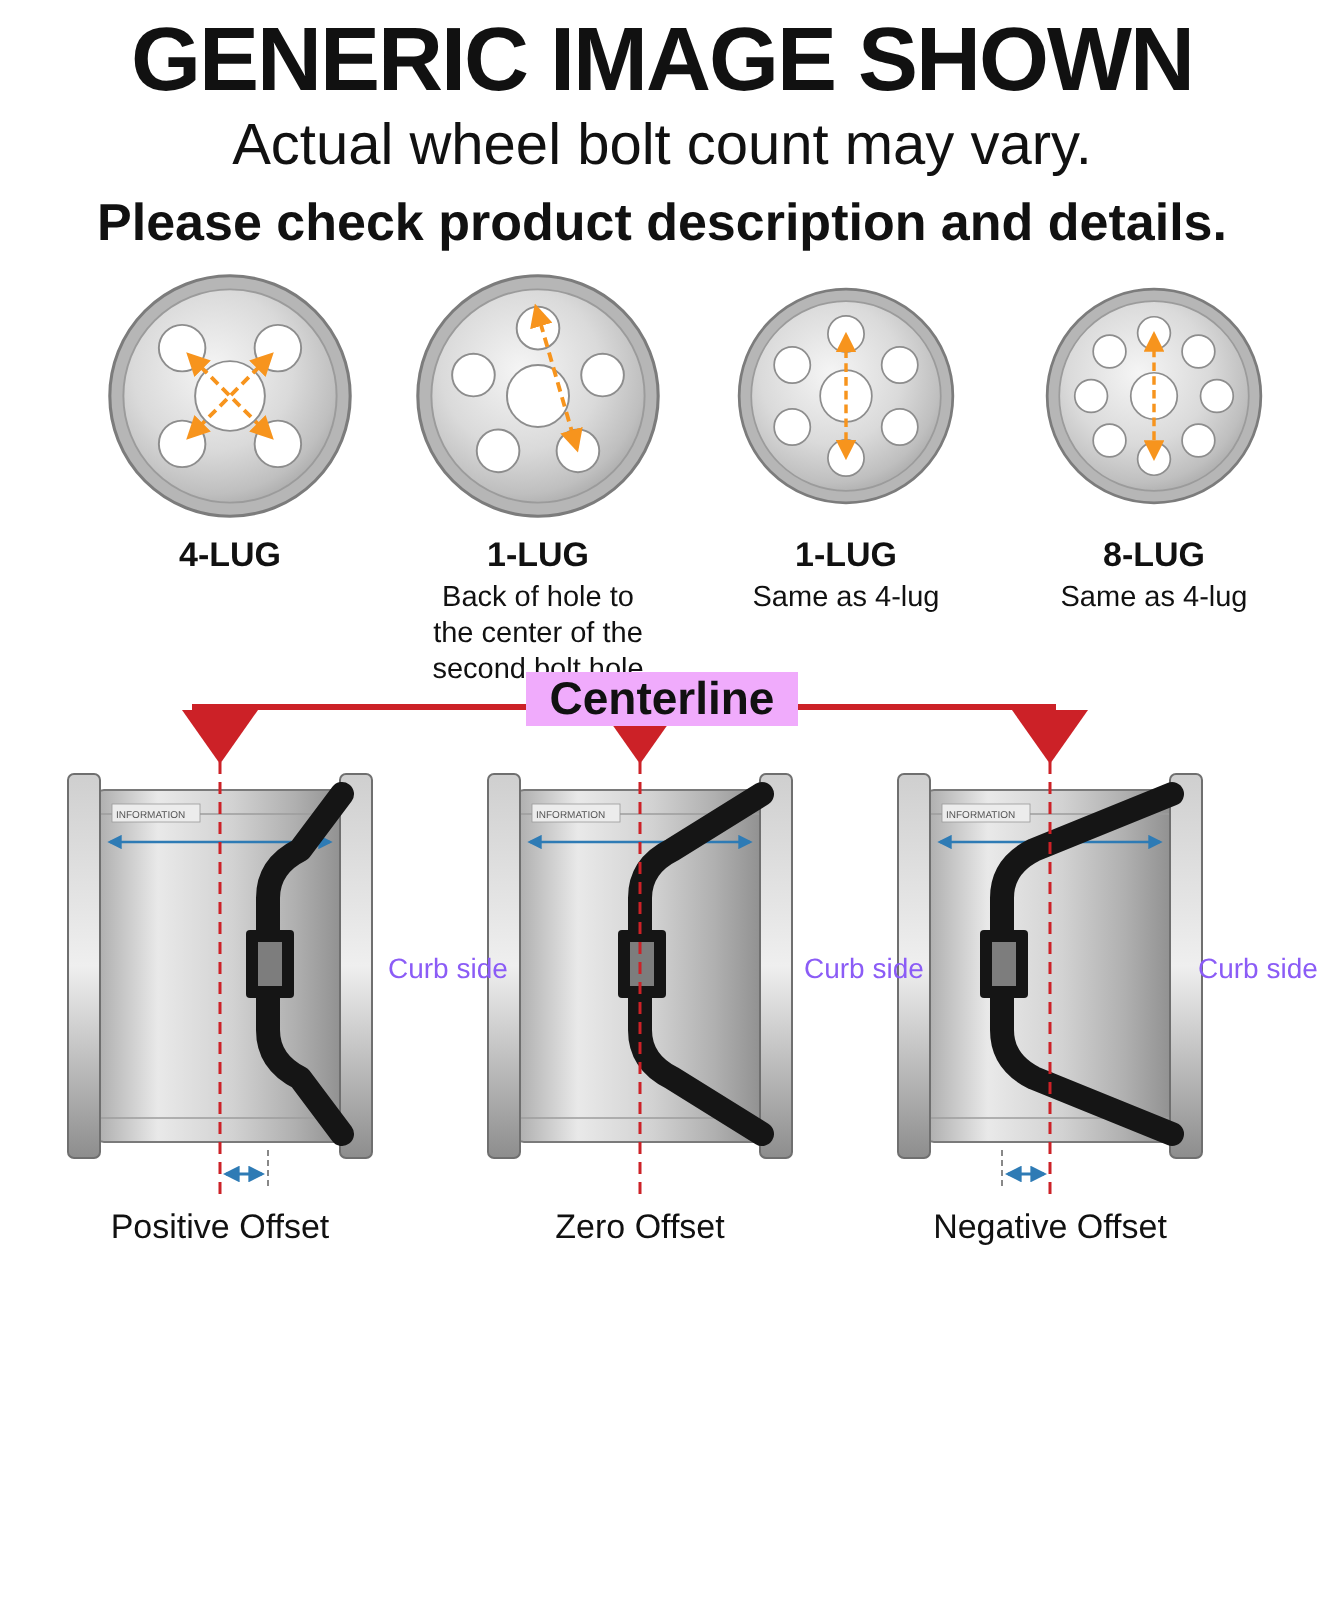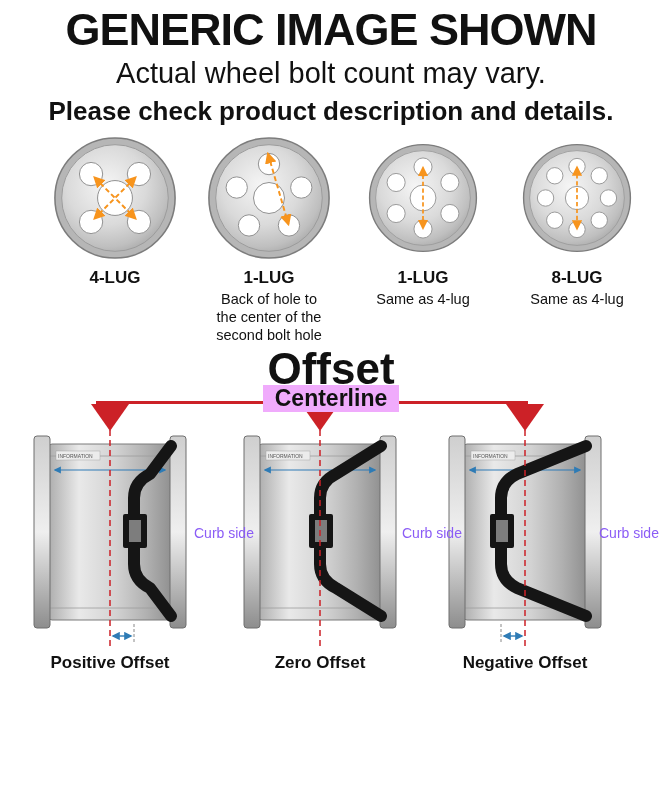--- a/index.html
+++ b/index.html
@@ -20,21 +20,21 @@
   .off-title{font-size:44px;font-weight:800;text-align:center;margin-top:2px;line-height:1.05}
   .off-area{position:relative;height:292px;margin-top:0}
   .cl-label{position:absolute;top:-8px;left:0;right:0;margin:0 auto;width:fit-content;background:#f0abfc;padding:0 12px;font-size:23px;font-weight:600;z-index:3}
   .cl-line{position:absolute;top:8px;left:96px;width:432px;height:3px;background:#cc2127;z-index:1}
   .cl-tri{position:absolute;top:11px;width:0;height:0;border-left:19px solid transparent;border-right:19px solid transparent;border-top:27px solid #cc2127;z-index:2}
   .tri-1{left:91px}.tri-2{left:301px}.tri-3{left:506px}
   .wheel{position:absolute;top:37px;width:160px;height:218px}
   .wheel-1{left:30px}.wheel-2{left:240px}.wheel-3{left:445px}
   .curb{position:absolute;top:132px;font-size:14px;color:#8b5cf6;white-space:nowrap}
   .curb-1{left:194px}.curb-2{left:402px}.curb-3{left:599px}
-  .off-label{position:absolute;top:260px;width:160px;text-align:center;font-size:17px;font-weight:700;white-space:nowrap}
+  .off-label{position:absolute;top:260px;width:160px;text-align:center;font-size:17px;font-weight:400;white-space:nowrap}
   .ol-1{left:30px}.ol-2{left:240px}.ol-3{left:445px}
   .defs-holder{position:absolute;width:0;height:0;overflow:hidden}
   .hole{fill:#fff;stroke:#8d8d8d;stroke-width:1}
   .mline-o{stroke:#f7941d;stroke-width:2;stroke-dasharray:5 3;fill:none}
 </style>
 </head>
 <body>
 
 <svg class="defs-holder" aria-hidden="true">
   <defs>
@@ -148,21 +148,20 @@
           </svg>
         </div>
         <div class="lug-label">8-LUG</div>
         <div class="lug-desc">Same as 4-lug</div>
       </div>
 
     </div>
   </section>
 
   <section>
-    <h2 class="off-title">Offset</h2>
 
     <div class="off-area">
       <div class="cl-label">Centerline</div>
       <div class="cl-line"></div>
       <div class="cl-tri tri-1"></div>
       <div class="cl-tri tri-2"></div>
       <div class="cl-tri tri-3"></div>
 
       <svg class="wheel wheel-1" viewBox="0 0 160 218">
         <rect x="18" y="14" width="124" height="176" rx="4" fill="url(#gBarrel)" stroke="#7a7a7a"></rect>

